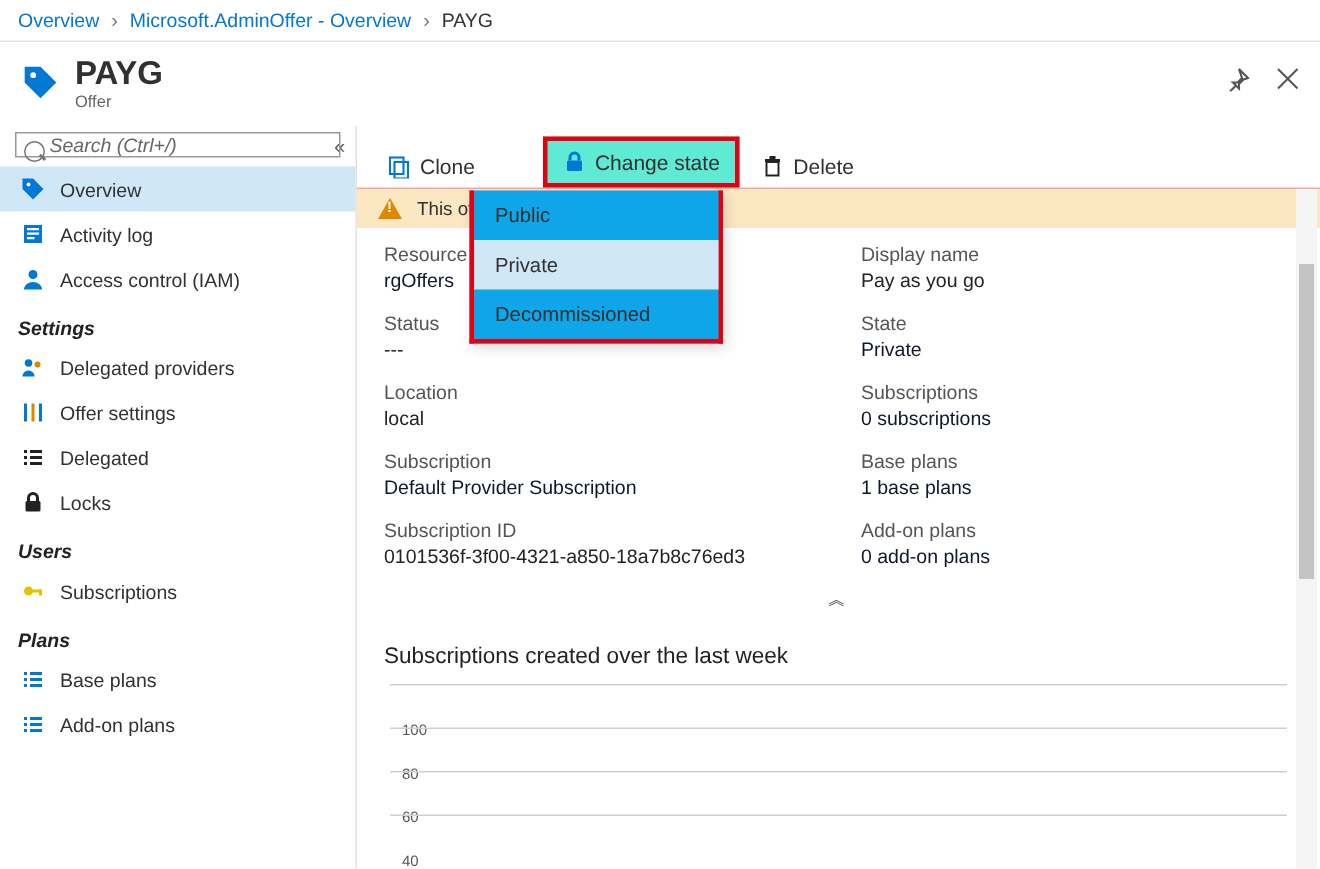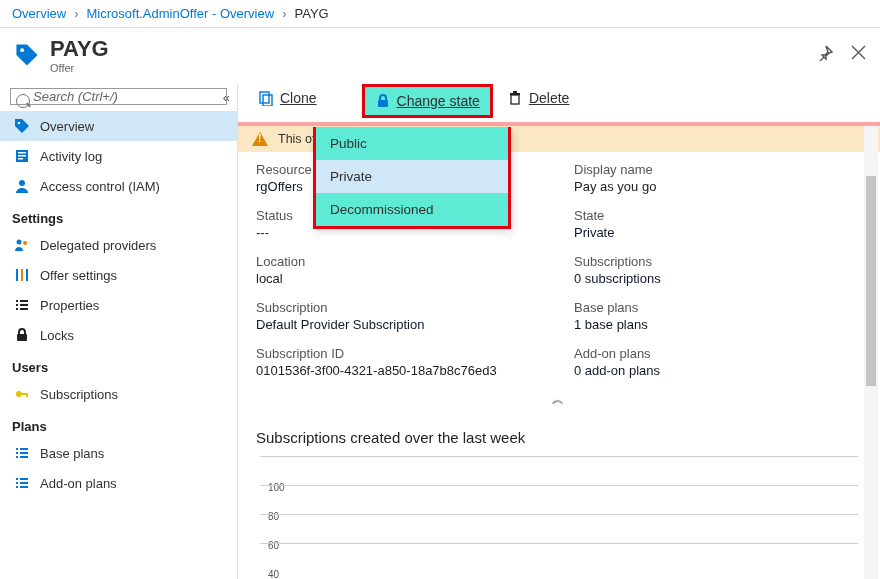--- a/index.html
+++ b/index.html
@@ -21,45 +21,45 @@
   .wrap { display:flex; height:calc(579px - 28px - 52px); }
   
   .side { width:238px; border-right:1px solid #e1e1e1; padding-top:4px; position:relative; }
   .side .search { margin:0 10px 6px; border:1px solid #999; height:17px; padding:0 8px 0 22px; position:relative; color:#666; font-style:italic; display:flex; align-items:center;}
   .side .search::before { content:""; position:absolute; left:5px; top:5px; width:12px; height:12px; border:1.4px solid #777; border-radius:50%; }
   .side .search::after { content:""; position:absolute; left:15px; top:15px; width:5px; height:1.5px; background:#777; transform:rotate(45deg); }
   .collapse { position:absolute; right:7px; top:6px; cursor:pointer; font-size:13px; color:#555; }
   .nav-item { display:flex; align-items:center; gap:10px; padding:7px 14px; cursor:pointer; }
   .nav-item.active { background:#d0e7f8; }
   .nav-item .ico { width:16px; height:16px; flex:0 0 16px; display:flex; align-items:center; justify-content:center; }
-  .grp { padding:10px 12px 4px; font-weight:600; font-size:13px; color:#222; }
+  .grp { padding:10px 12px 4px; font-weight:600; font-size:13px; color:#222;font-style:italic; }
   
   .content { flex:1; position:relative; overflow:hidden; }
-  .toolbar { display:flex; align-items:flex-start; height:42px; padding:0 10px; gap:4px; border-bottom:4px solid #fca5a5;text-decoration:underline; }
+  .toolbar { display:flex; align-items:flex-end; height:42px; padding:0 10px; gap:4px; border-bottom:1px solid #fca5a5; }
   .tbtn { display:flex; align-items:center; gap:6px; padding:6px 10px; cursor:pointer; font-size:14px; }
   .tbtn .ti { width:16px;height:16px; }
   .tbtn.state { border:3px solid #e3000f; background:#5eead4;margin-left:31px; }
   .warn { background:#fbe7c2; display:flex; align-items:center; padding:6px 14px; gap:10px; font-size:12.5px;}
   .warn-ic { width:0;height:0;border-left:8px solid transparent;border-right:8px solid transparent;border-bottom:14px solid #e08700;position:relative;}
   .warn-ic::after{content:"!";position:absolute;left:-2px;top:1px;color:#fff;font-size:10px;font-weight:bold;}
   .props { padding:10px 18px; display:grid; grid-template-columns:1fr 1fr; row-gap:14px; column-gap:30px; font-size:13px;}
   .prop label { color:#555; display:block; margin-bottom:2px;}
   .prop .val { color:#222;}
   .prop a.val { color:#0f172a;}
   .dash { color:#222;}
   .expand { text-align:center; padding:3px 0; cursor:pointer; color:#555; font-size:12px; letter-spacing:2px;}
   .sect-title { padding:18px 0 10px 18px; font-size:15px; color:#222;}
   .chart { margin:0 22px; position:relative;}
   .chart .grid { border-top:1px solid #cfcfcf; position:relative; height:29px;}
   .chart .yl { position:absolute; top:-7px; left:8px; font-size:10px; color:#555;margin-top:32px;}
   .scroll { position:absolute; right:2px; top:42px; bottom:0; width:14px; background:#f5f5f5;}
   .scroll .thumb { background:#c4c4c4; position:absolute; left:2px; right:2px;}
   .scroll .thumb.v { top:50px; height:210px;}
   
-  .dd { position:absolute; top:43px; left:75px; width:198px; background:#5eead4; border:3px solid #e3000f; border-top:none; box-shadow:2px 3px 8px rgba(0,0,0,.15); z-index:5;}
+  .dd { position:absolute; top:43px; left:75px; width:169px; background:#0ea5e9; border:3px solid #e3000f; border-top:none; box-shadow:2px 3px 8px rgba(0,0,0,.15); z-index:5;}
   .dd div { padding:9px 14px; font-size:13.5px; cursor:pointer;}
   .dd div.h { background:#d0e7f8;}
 </style>
 </head>
 <body>
 
 <div class="crumbs">
   <a>Overview</a>
   <span class="sep">›</span>
   <a>Microsoft.AdminOffer - Overview</a>
@@ -149,21 +149,21 @@
       <span class="ico">
           <svg width="16" height="16" viewBox="0 0 16 16">
             <rect x="2" y="3" width="2" height="2" fill="#222"></rect>
             <rect x="6" y="3" width="8" height="2" fill="#222"></rect>
             <rect x="2" y="7" width="2" height="2" fill="#222"></rect>
             <rect x="6" y="7" width="8" height="2" fill="#222"></rect>
             <rect x="2" y="11" width="2" height="2" fill="#222"></rect>
             <rect x="6" y="11" width="8" height="2" fill="#222"></rect>
           </svg>
         </span>
-      <span>Properties</span>
+      <span>Delegated</span>
     </div>
     <div class="nav-item">
       <span class="ico">
           <svg width="16" height="16" viewBox="0 0 16 16">
             <rect x="3" y="7" width="10" height="7" rx="1" fill="#222"></rect>
             <path fill="none" stroke="#222" stroke-width="2" d="M5 7V5a3 3 0 016 0v2"></path>
           </svg>
         </span>
       <span>Locks</span>
     </div>

